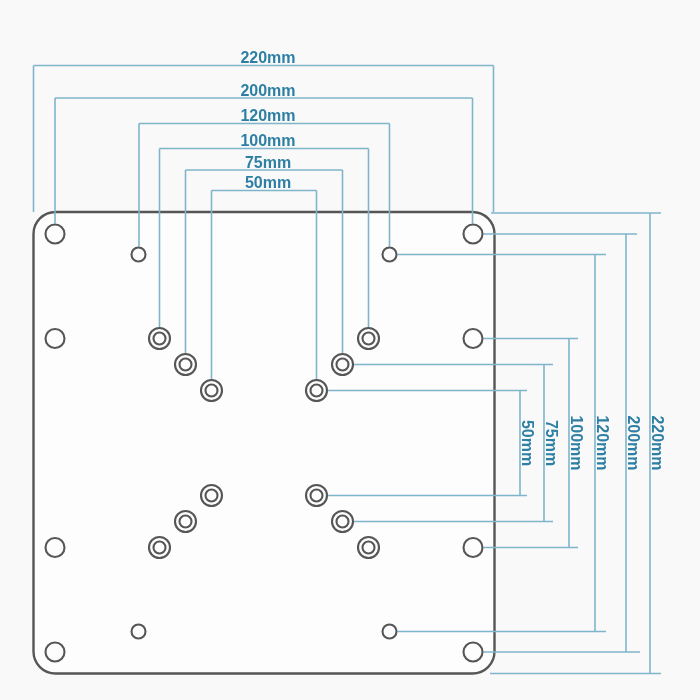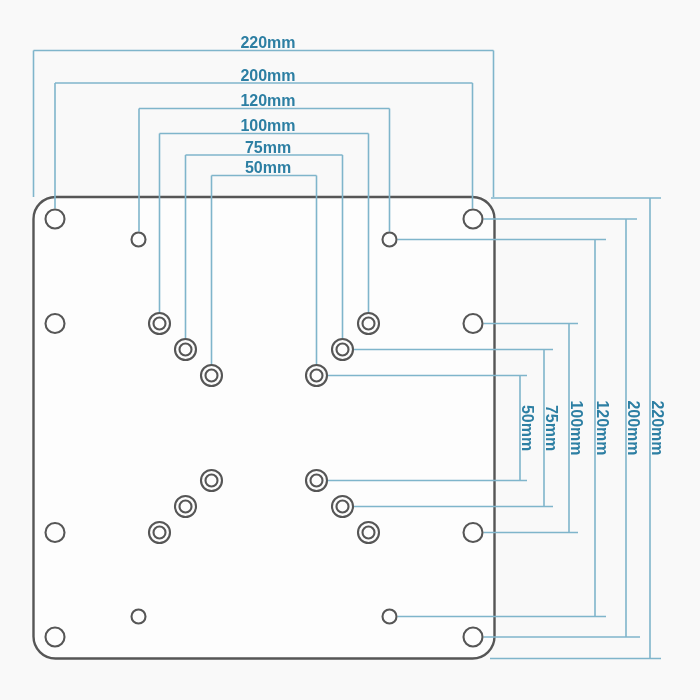--- a/index.html
+++ b/index.html
@@ -6,20 +6,21 @@
     margin: 0;
     width: 700px;
     height: 700px;
     background: #f9f9f9;
     overflow: hidden;
   }
   .canvas {
     position: relative;
     width: 700px;
     height: 564px;
+    margin-top: 15px;
   }
   svg { display: block; }
   .plate {
     fill: #fdfdfd;
     stroke: #565656;
     stroke-width: 2.4;
   }
   .hole {
     fill: #fdfdfd;
     stroke: #565656;

